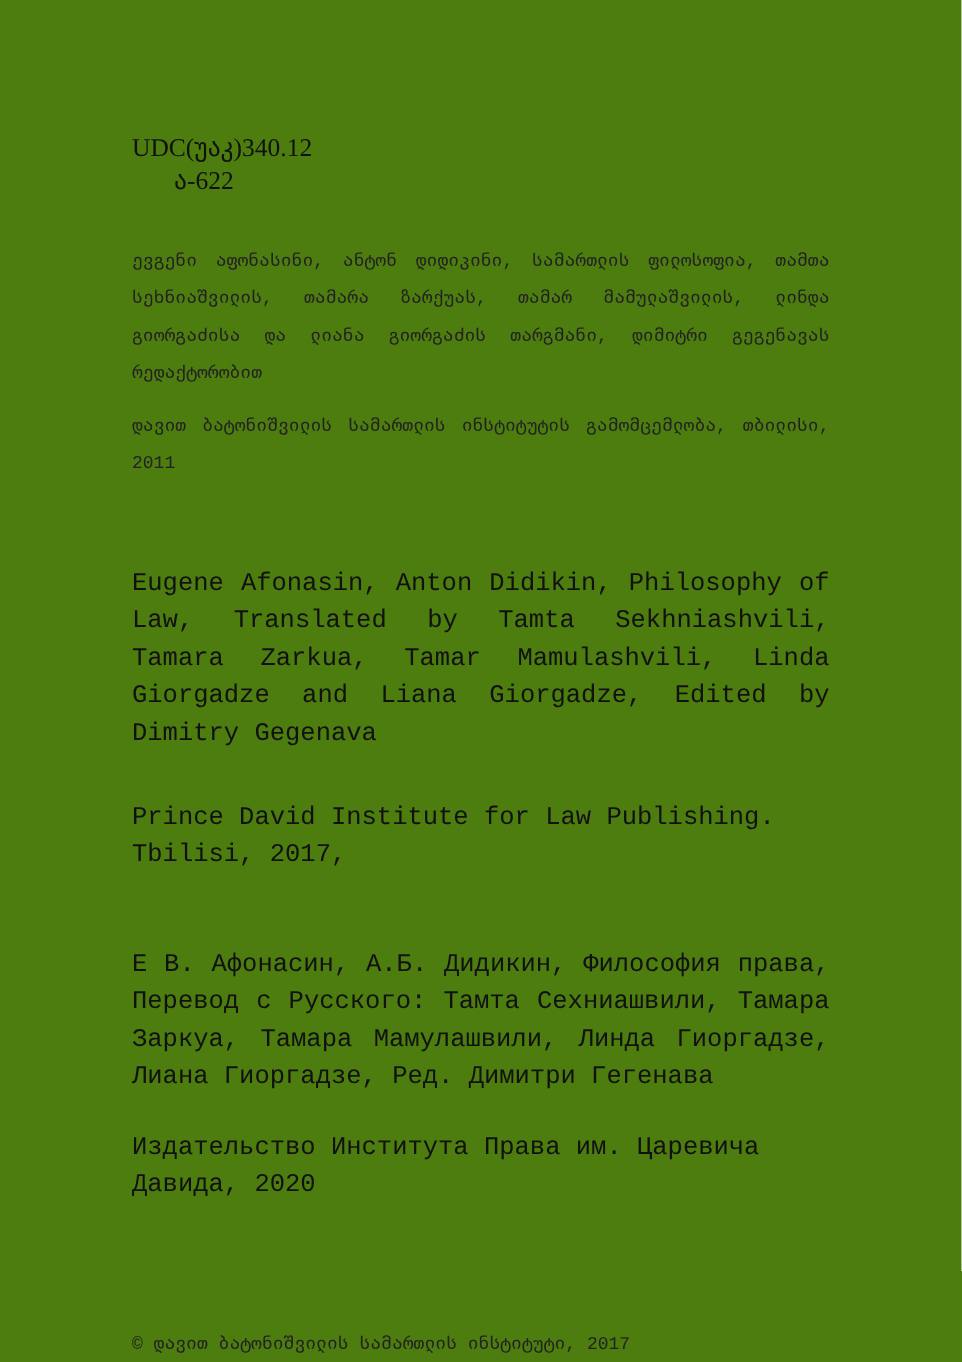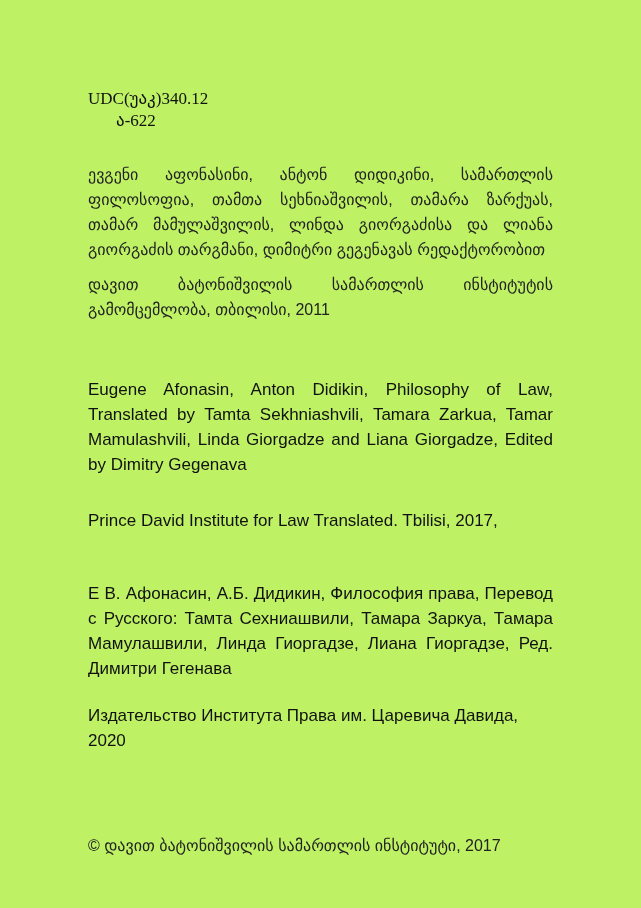--- a/index.html
+++ b/index.html
@@ -4,34 +4,34 @@
 <style>
   html, body {
     margin: 0;
     padding: 0;
     background: #ffffff;
   }
   .page {
     position: relative;
     width: 641px;
     height: 908px;
-    background: #bef264;
+    background: #4d7c0f;
     color: #1a1a1a;
     overflow: hidden;
     box-sizing: border-box;
     padding: 88px 88px 0 88px;
   }
   .geo {
-    font-family: Liberation Sans, sans-serif;
-    font-size: 16px;
+    font-family: Liberation Mono, monospace;
+    font-size: 12px;
     line-height: 25px;
     color: #222;
   }
   .lat {
-    font-family: Liberation Sans, sans-serif;
+    font-family: Liberation Mono, monospace;
     font-size: 17px;
     line-height: 25px;
     color: #111;
   }
   .mixed {
     font-family: "Liberation Serif", "DejaVu Sans", serif;
     font-size: 17px;
     line-height: 22px;
     color: #111;
   }
@@ -61,21 +61,21 @@
     <p>UDC(უაკ)340.12</p>
     <p class="udc-code">ა-622</p>
   </div>
 
   <p class="geo geo-authors just">ევგენი აფონასინი, ანტონ დიდიკინი, სამართლის ფილოსოფია, თამთა სეხნიაშვილის, თამარა ზარქუას, თამარ მამულაშვილის, ლინდა გიორგაძისა და ლიანა გიორგაძის თარგმანი, დიმიტრი გეგენავას რედაქტორობით</p>
 
   <p class="geo geo-publisher just">დავით ბატონიშვილის სამართლის ინსტიტუტის გამომცემლობა, თბილისი, 2011</p>
 
   <p class="lat eng-authors just">Eugene Afonasin, Anton Didikin, Philosophy of Law, Translated by Tamta Sekhniashvili, Tamara Zarkua, Tamar Mamulashvili, Linda Giorgadze and Liana Giorgadze, Edited by Dimitry Gegenava</p>
 
-  <p class="lat eng-publisher">Prince David Institute for Law Translated. Tbilisi, 2017,</p>
+  <p class="lat eng-publisher">Prince David Institute for Law Publishing. Tbilisi, 2017,</p>
 
   <p class="lat rus-authors just">Е В. Афонасин, А.Б. Дидикин, Философия права, Перевод с Русского: Тамта Сехниашвили, Тамара Заркуа, Тамара Мамулашвили, Линда Гиоргадзе, Лиана Гиоргадзе, Ред. Димитри Гегенава</p>
 
   <p class="lat rus-publisher">Издательство Института Права им. Царевича Давида, 2020</p>
 
   <div class="copyright-block">
     <p class="geo copyright-line">© დავით ბატონიშვილის სამართლის ინსტიტუტი, 2017</p>
   </div>
 
   <p class="lat isbn-line">ISBN 875-9941-9493-4</p>

